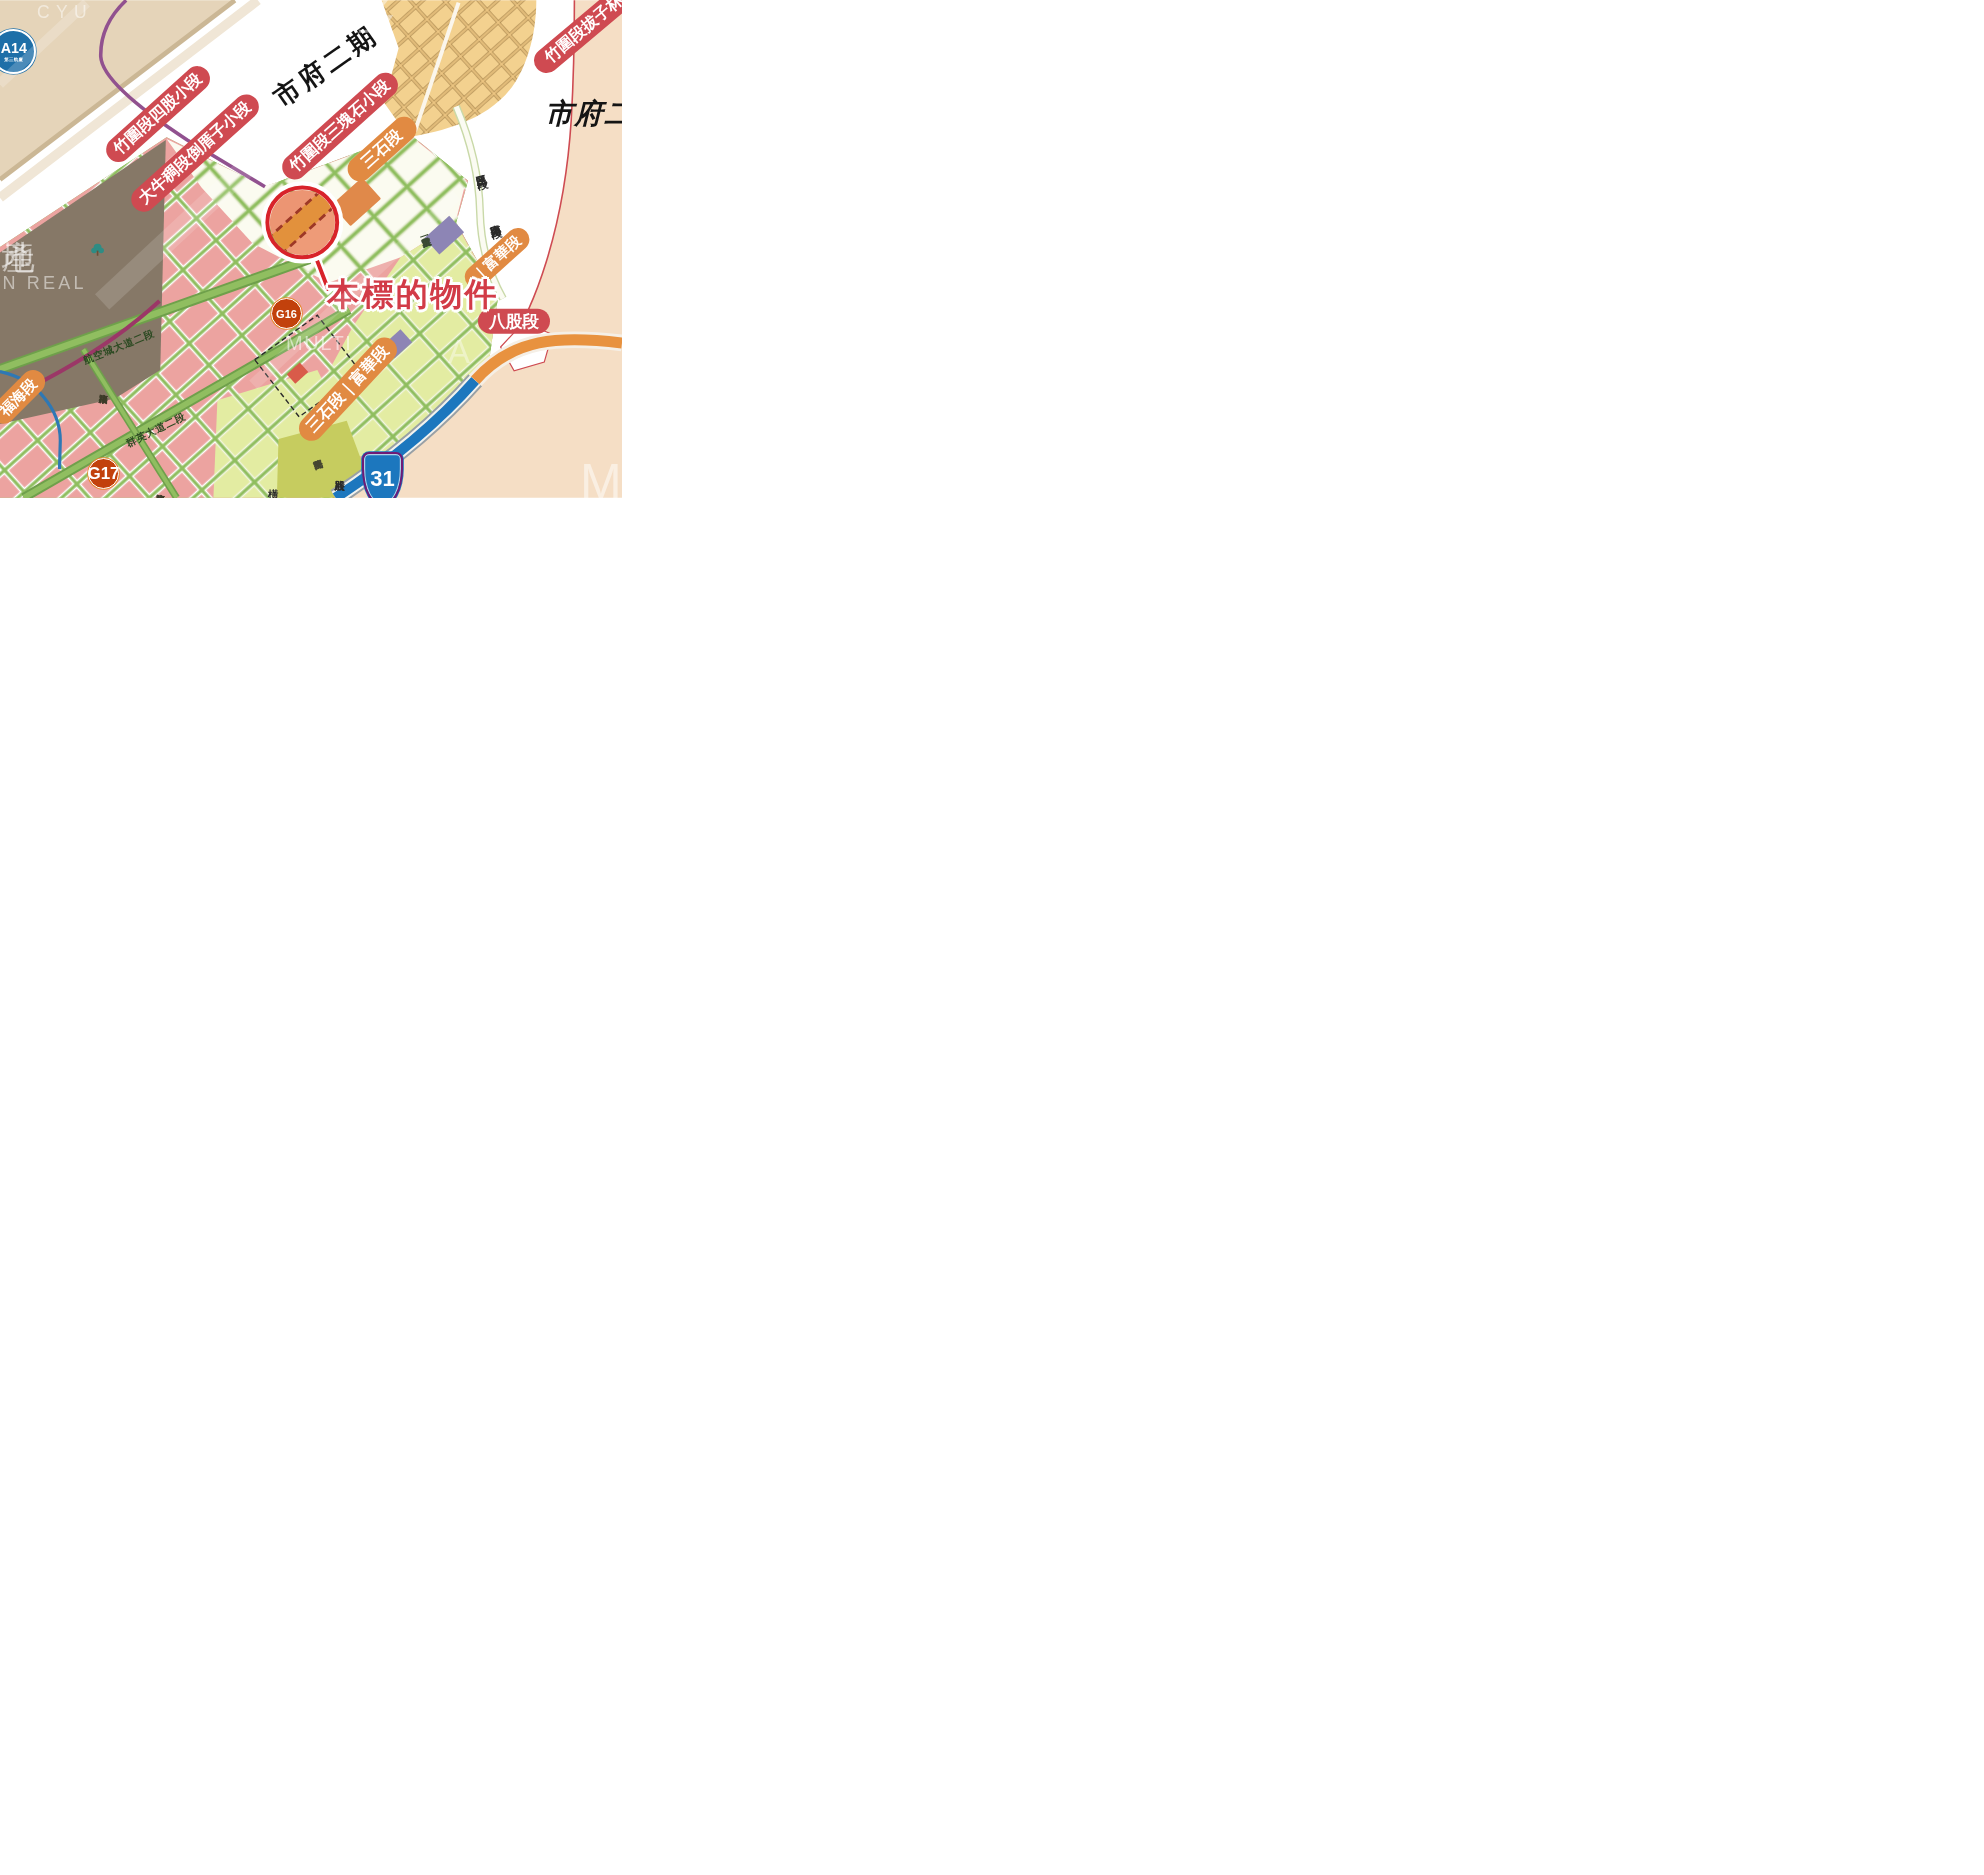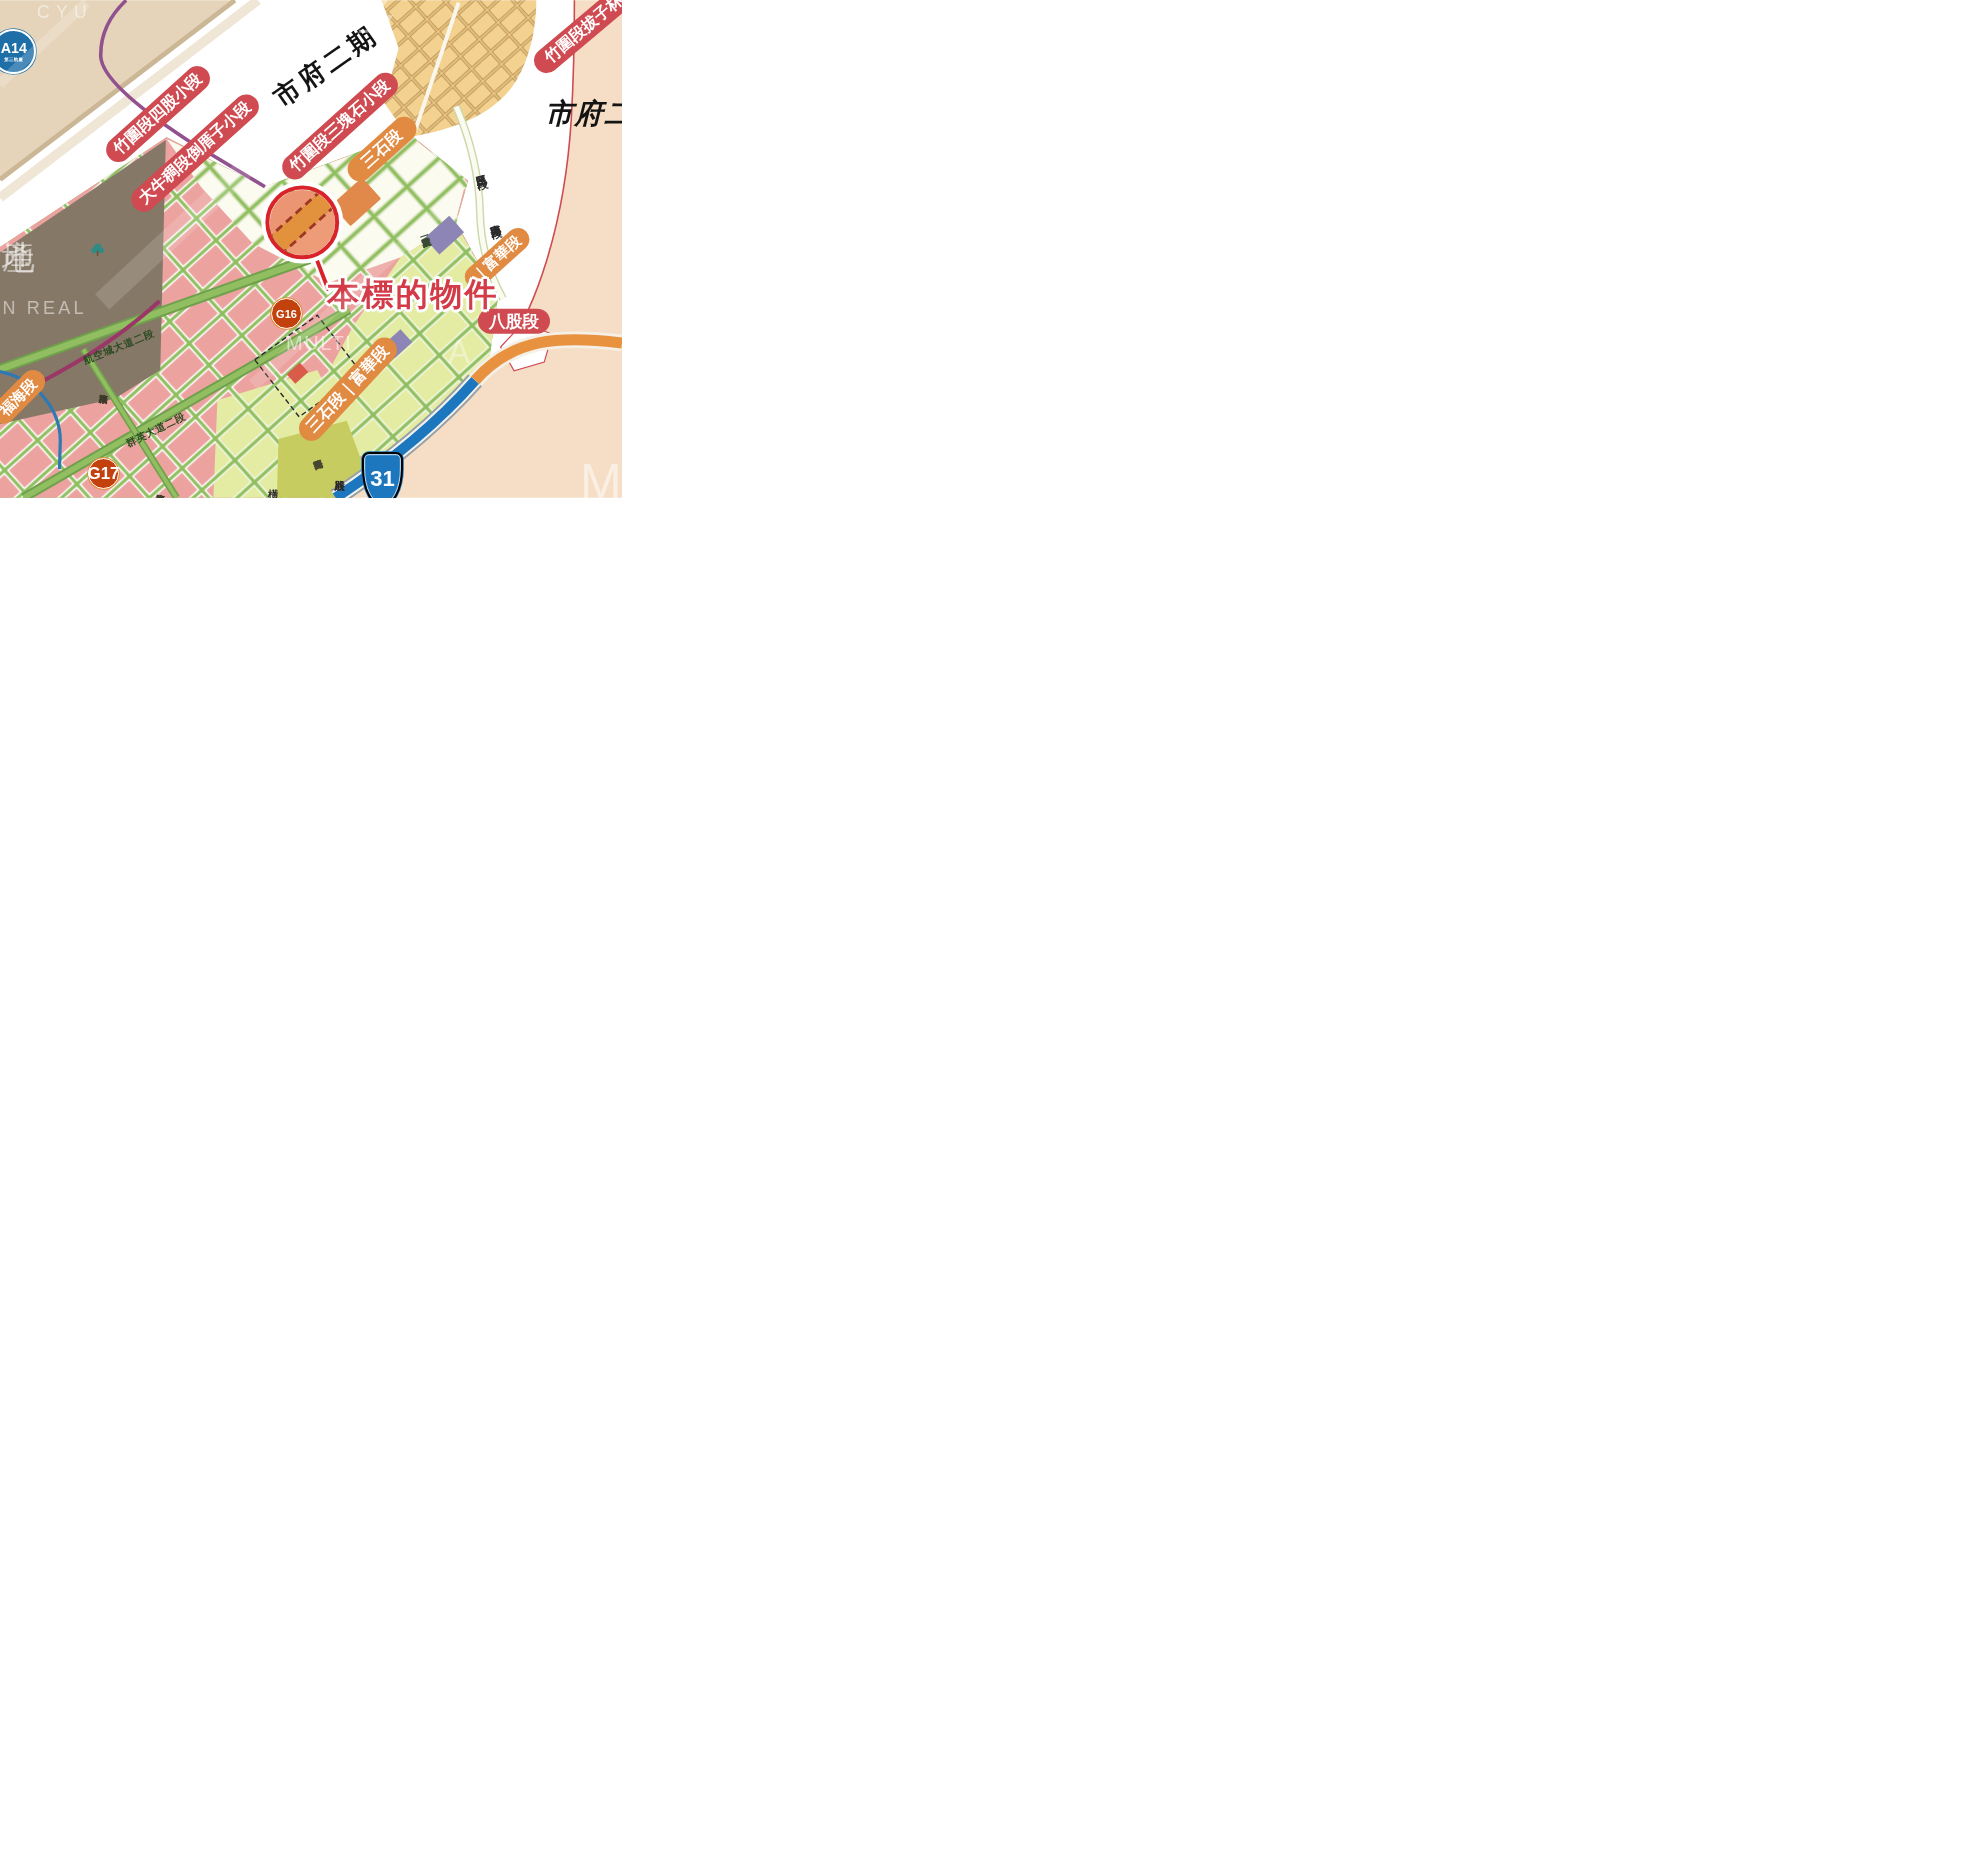--- a/index.html
+++ b/index.html
@@ -10,21 +10,21 @@
   
   .pill{position:absolute;border-radius:397px;color:#fff;font-weight:bold;
         white-space:nowrap;text-align:center;line-height:1.05;}
   .pill-red{background:#CF4A51;}
   .pill-orange{background:#E18A42;}
   
   .stn{position:absolute;border-radius:50%;color:#fff;display:flex;flex-direction:column;
        align-items:center;justify-content:center;font-weight:bold;text-align:center;}
   .stn-blue{background:#1E6FA8;border:2.4px solid #fff;box-shadow:0 0 0 0.8px #1E6FA8;}
   .stn-orange{background:#c2410c;border:1.6px solid #fff;box-shadow:0 0 0 0.8px #E8892F;}
-  .shield{position:absolute;background:#1C77BE;border:2px solid #000000;
+  .shield{position:absolute;background:#1C77BE;border:2px solid #701a75;
           box-shadow:0 0 0 0.8px #1C77BE, inset 0 0 0 1.2px rgba(255,255,255,.65);
           border-radius:7.1px 7.1px 20px 20px / 7.1px 7.1px 37px 37px;
           color:#fff;font-weight:bold;display:flex;align-items:center;justify-content:center;}
   
   .rlbl{position:absolute;color:#2b2b2b;font-weight:bold;white-space:nowrap;}
   .vert{writing-mode:vertical-rl;text-orientation:upright;}
   .green-rd{color:#2c4a22;}
   
   .bigblack{position:absolute;color:#141414;font-weight:bold;white-space:nowrap;}
   .target-txt{position:absolute;color:#D23B47;font-weight:900;white-space:nowrap;
@@ -189,19 +189,19 @@
   <div class="shield" style="left:362px;top:452px;width:37px;height:50px;font-size:22px;">31</div>
 
   <div class="target-txt" style="left:413px;top:295px;font-size:32px;letter-spacing:2.4px;transform:translate(-50%,-50%);">本標的物件</div>
 
   <div class="wm-bar" style="left:202px;top:48px;width:21.4px;height:302px;transform:rotate(47deg);"></div>
   <div class="wm-bar" style="left:349px;top:151px;width:12px;height:278px;transform:rotate(47deg);"></div>
   <div class="wm-bar" style="left:38px;top:-16px;width:10.3px;height:119px;transform:rotate(47deg);background:rgba(255,255,255,.2);"></div>
   <div class="wm" style="left:37px;top:2.4px;font-size:17.5px;letter-spacing:6.4px;">CYU</div>
   <div class="wm" style="left:274px;top:-13.5px;font-size:41px;color:rgba(255,255,255,.45);">哇立多</div>
   <div class="wm vert" style="left:-4.8px;top:214px;font-size:33px;color:rgba(255,255,255,.55);">地產</div>
-  <div class="wm" style="left:2.4px;top:273px;font-size:18px;letter-spacing:3.2px;margin-top:25px;">N REAL</div>
+  <div class="wm" style="left:2.4px;top:273px;font-size:18px;letter-spacing:3.2px;">N REAL</div>
   <div class="wm" style="left:286px;top:332px;font-size:20px;letter-spacing:1.6px;color:rgba(255,255,255,.55);">MULTI</div>
   <div class="wm" style="left:448px;top:333px;font-size:33px;color:rgba(255,255,255,.4);">A</div>
   <div class="wm" style="left:580px;top:453px;font-size:50px;">M</div>
 
 </div>
 
 
 </body></html>

